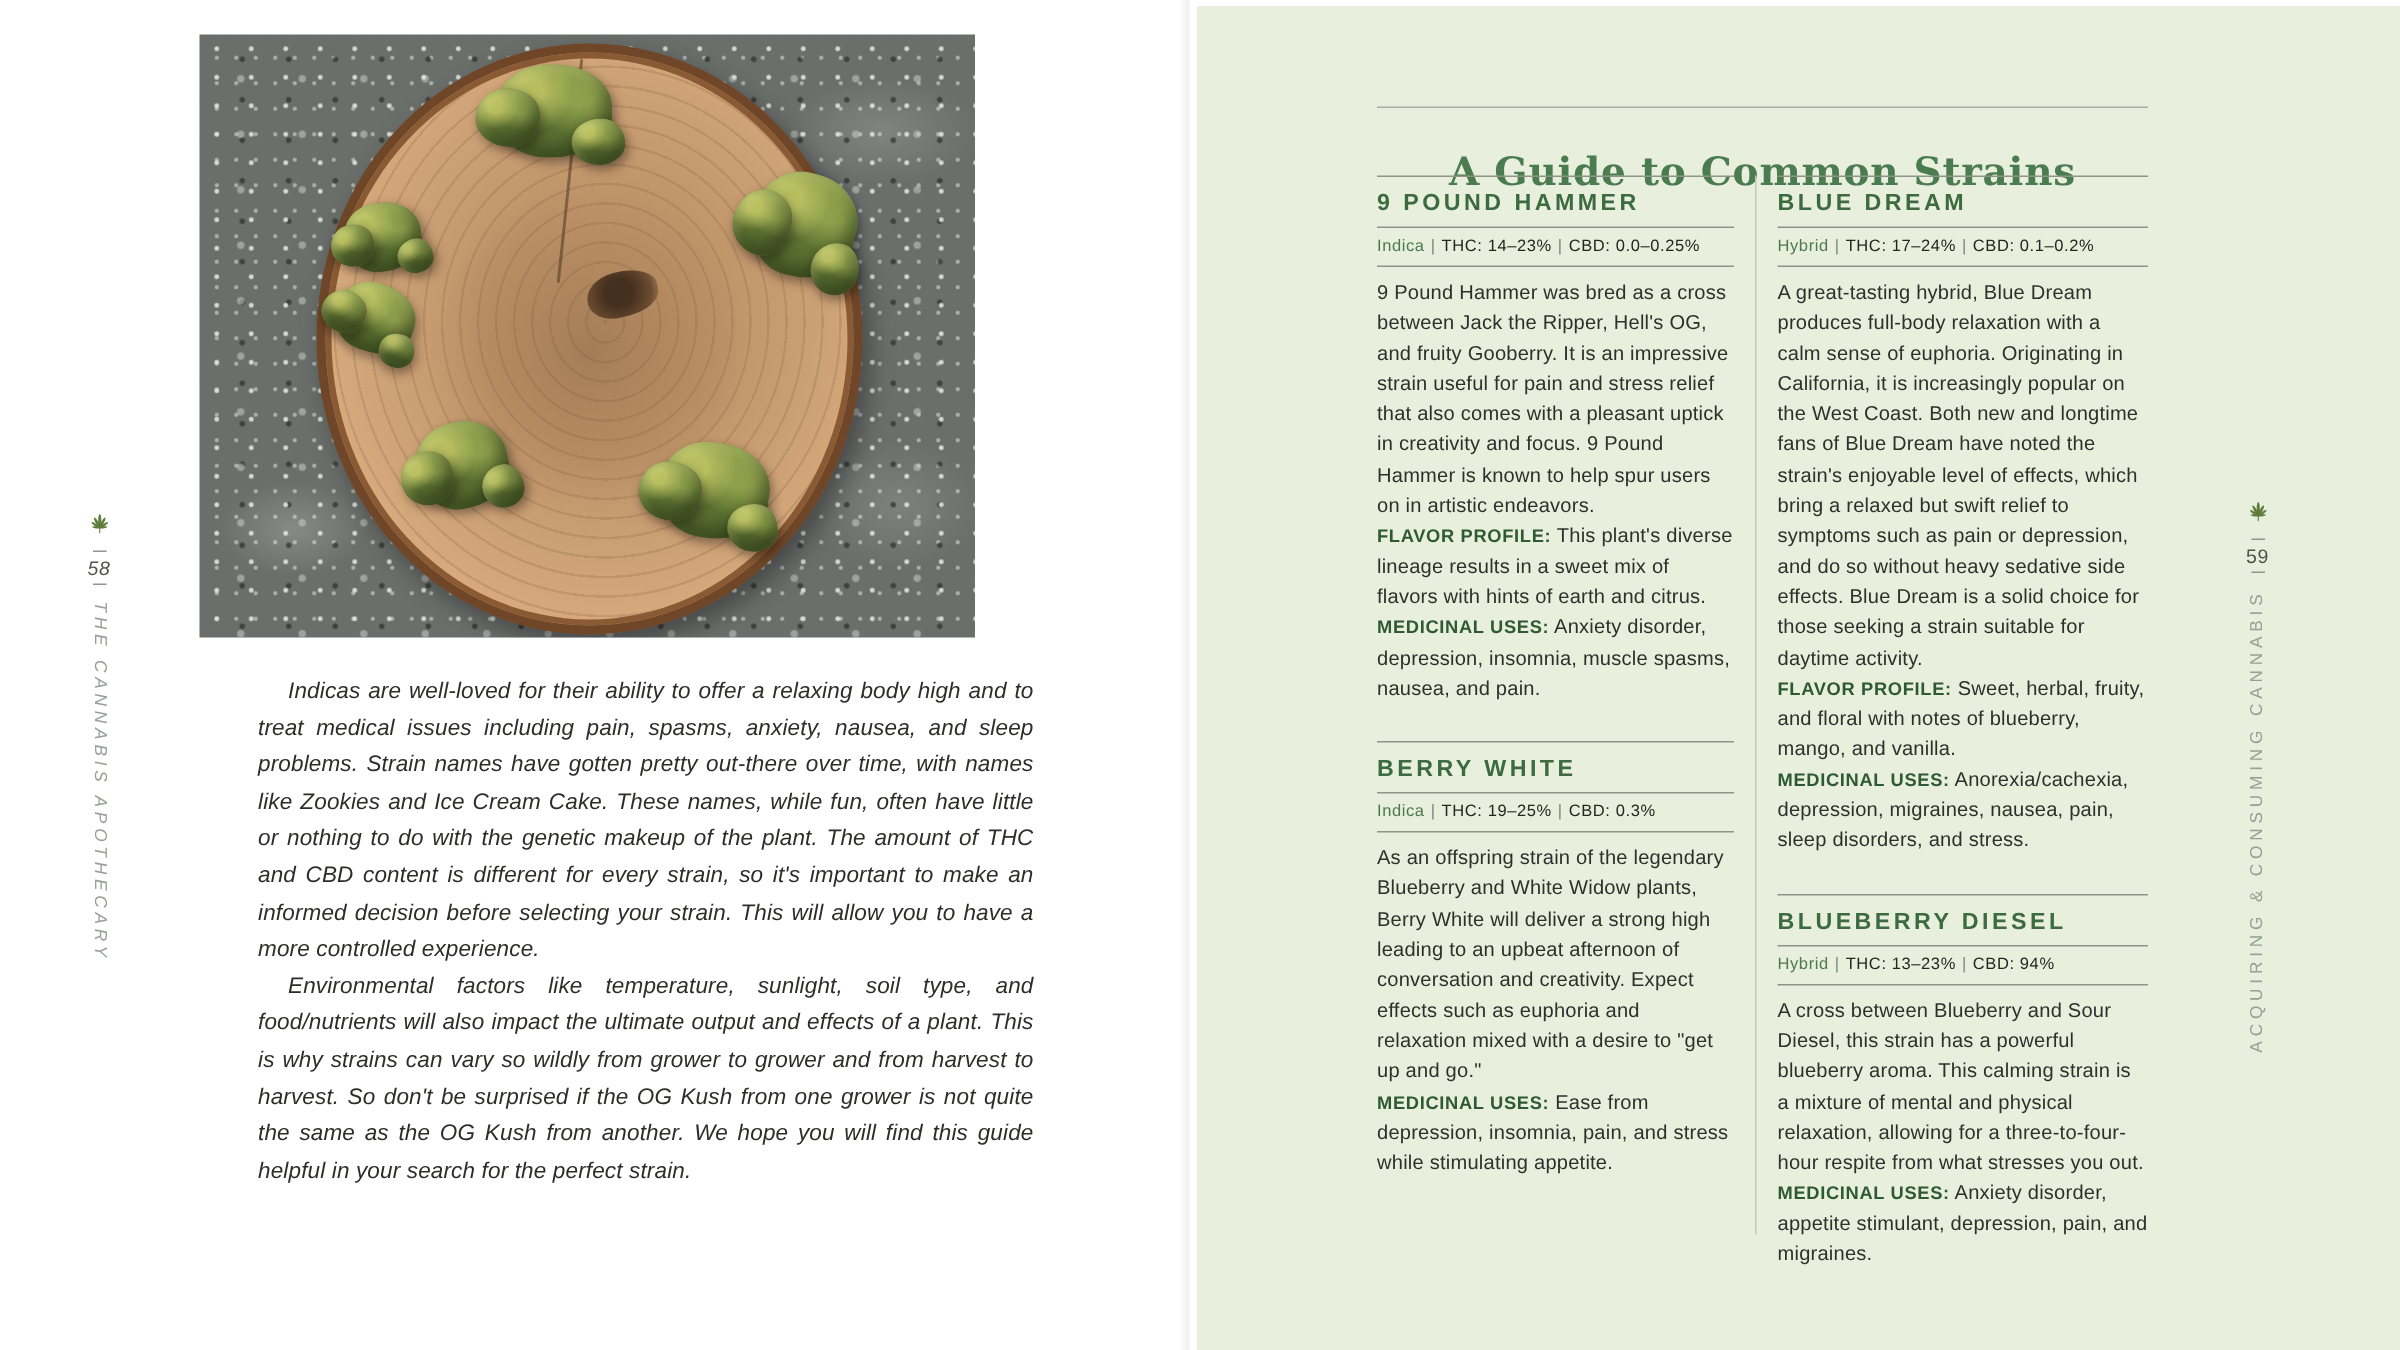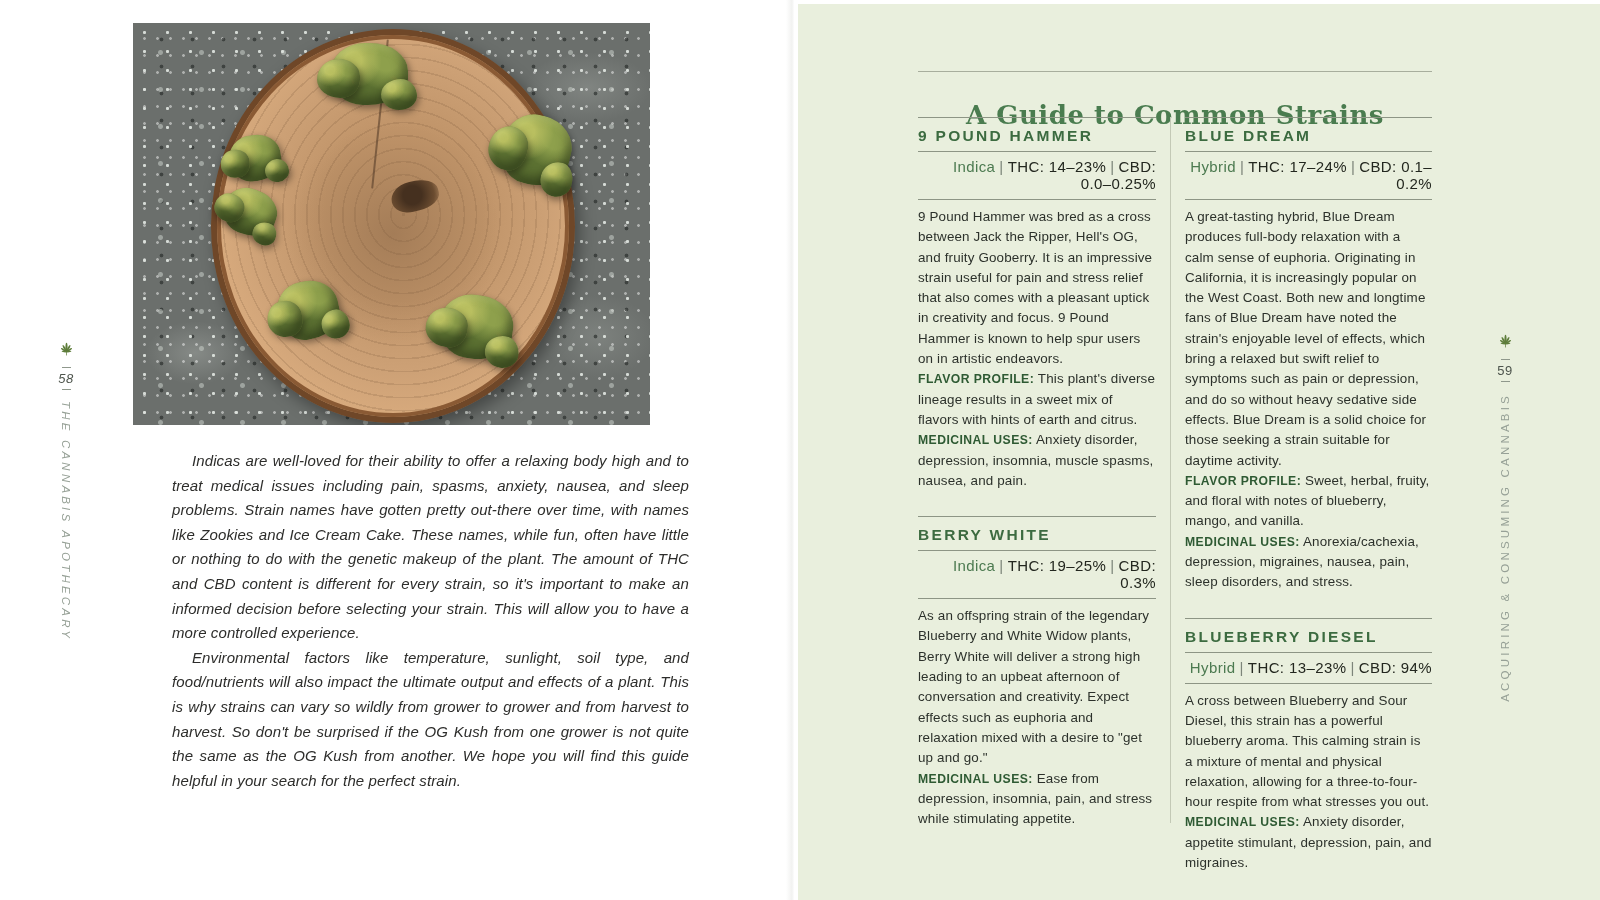--- a/index.html
+++ b/index.html
@@ -68,21 +68,21 @@
     font-family:"DejaVu Serif",serif;font-weight:bold;font-size:26px;color:#4a7c4f;letter-spacing:.5px;}
   .col{position:absolute;top:113px;}
   .col-1{left:120px;width:238px;}
   .col-2{left:387px;width:247px;}
   .col-divider{position:absolute;left:372px;top:113px;width:1px;height:706px;background:#c3c9b6;}
 
   .strain{border-top:1px solid #8d9585;margin-top:0;}
   .strain + .strain{margin-top:25px;}
   .strain-name{margin:9px 0 6px 0;font-size:15.5px;font-weight:bold;letter-spacing:2.3px;color:#3c6b40;}
   .strain-info{border-top:1px solid #8d9585;border-bottom:1px solid #8d9585;
-    padding:6px 0 7px 0;font-size:15px;letter-spacing:.4px;color:#23271f;text-align:right;}
+    padding:6px 0 7px 0;font-size:11px;letter-spacing:.4px;color:#23271f;}
   .strain-info .type{color:#4c7a50;}
   .strain-info .sep{color:#7d857a;padding:0 4px;}
   .strain-body{padding-top:7px;font-size:13.4px;line-height:20.3px;color:#2c312b;letter-spacing:.15px;}
   .strain-body p{margin:0;}
   .lbl{font-weight:bold;color:#2e5a33;font-size:12.2px;letter-spacing:.45px;}
 </style>
 </head>
 <body>
 
 <div class="page-left">

